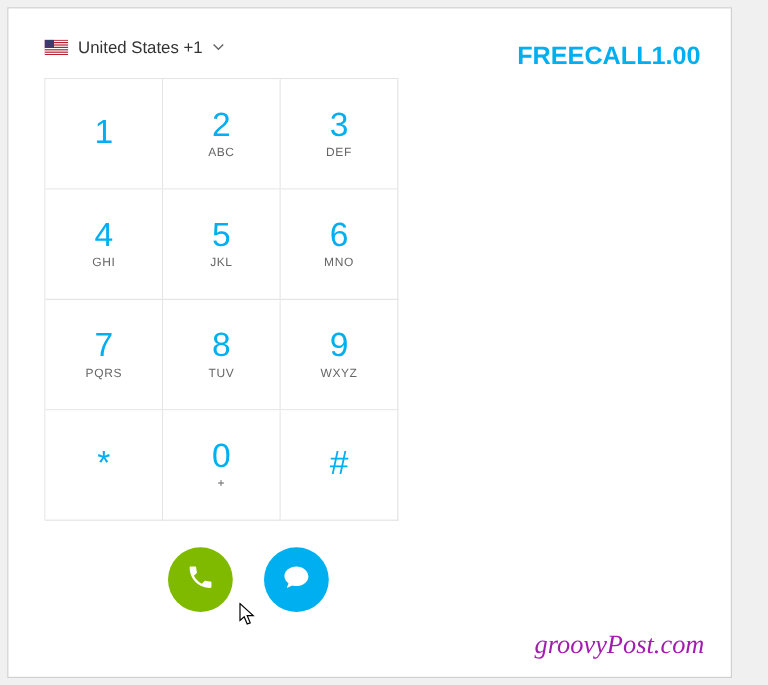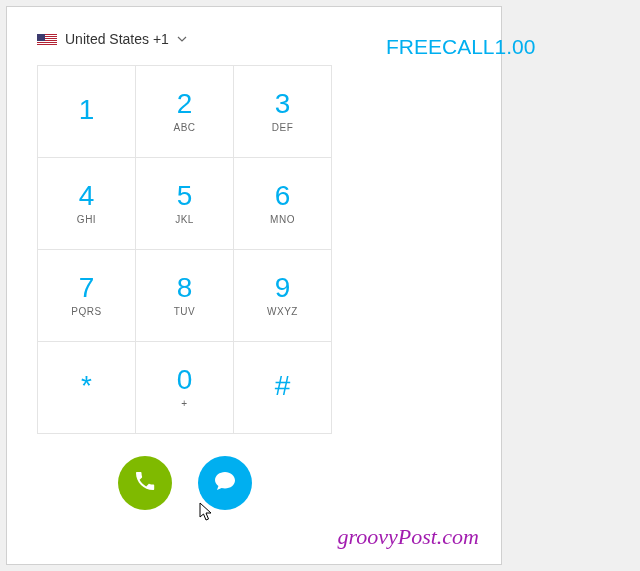--- a/index.html
+++ b/index.html
@@ -6,21 +6,21 @@
     body {
       font-family: "Segoe UI", "Segoe UI Light", Arial, sans-serif;
       background: #f0f0f0;
       width: 640px;
       height: 571px;
       padding: 6px;
     }
     .window {
       background: #fff;
       border: 1px solid #d0d0d0;
-      width: 496px;
+      width: 604px;
       height: 559px;
       position: relative;
       display: flex;
       padding: 24px 20px 20px 30px;
       gap: 24px;
     }
     .left-col { width: 340px; }
     .right-col { flex: 1; padding-left: 30px; padding-top: 4px; }
     .country-row {
       display: flex;
@@ -90,26 +90,25 @@
     }
     .cursor svg { width: 18px; height: 22px; }
     .section-label {
       font-size: 14px;
       font-weight: 600;
       color: #333;
       margin-bottom: 12px;
     }
     .section-link {
       font-size: 21px;
-      font-weight: 400;
+      font-weight: 700;
       color: #00aff0;
       cursor: pointer;
       margin-bottom: 40px;
       display: block;
-      text-align: right;
     }
     .watermark {
       position: absolute;
       right: 22px;
       bottom: 14px;
       font-family: Liberation Serif, serif;
       font-style: italic;
       font-size: 22px;
       color: #a21caf;
       pointer-events: none;

